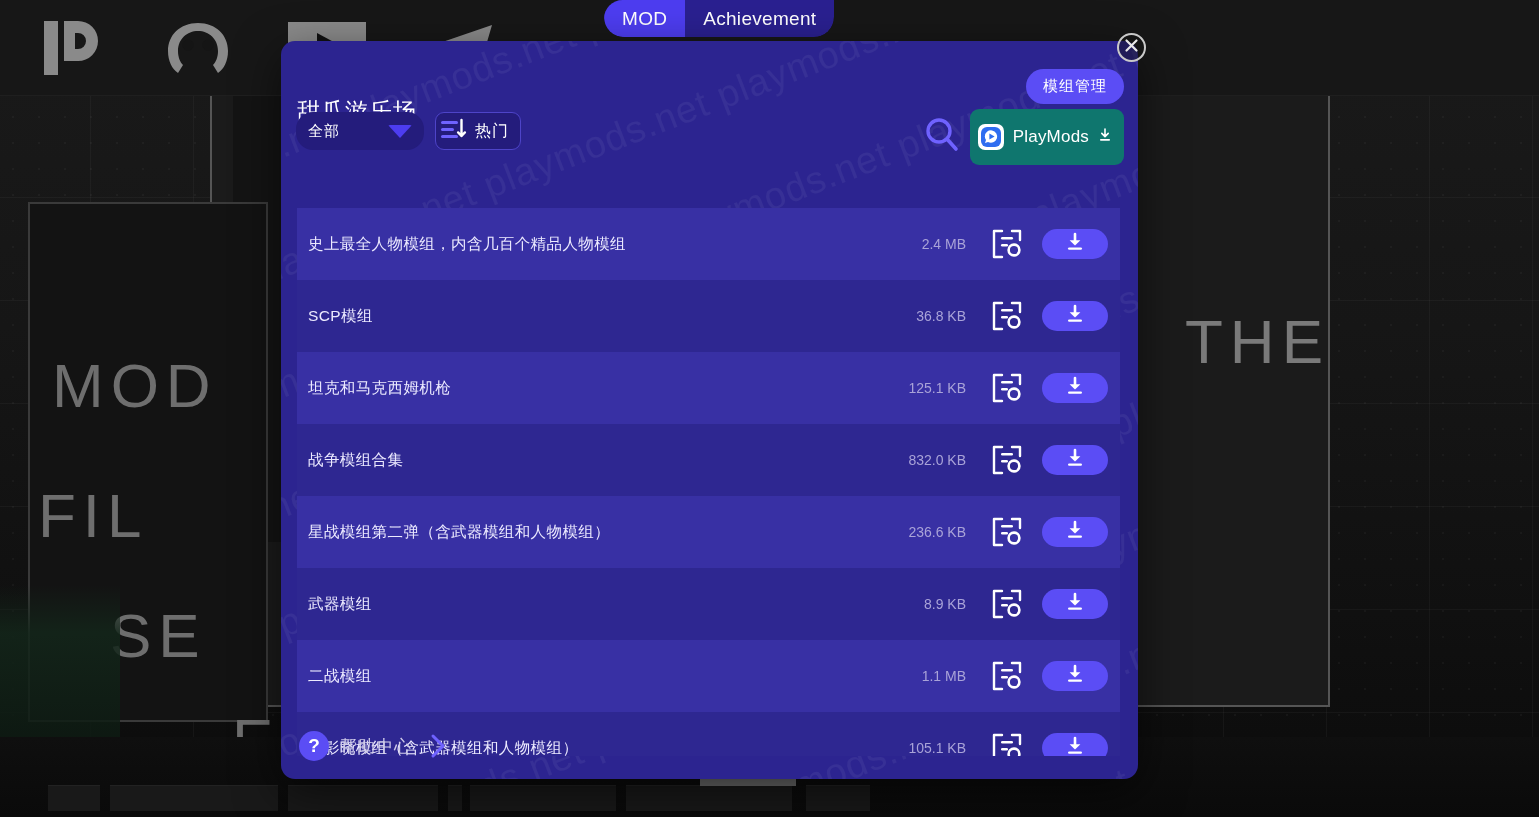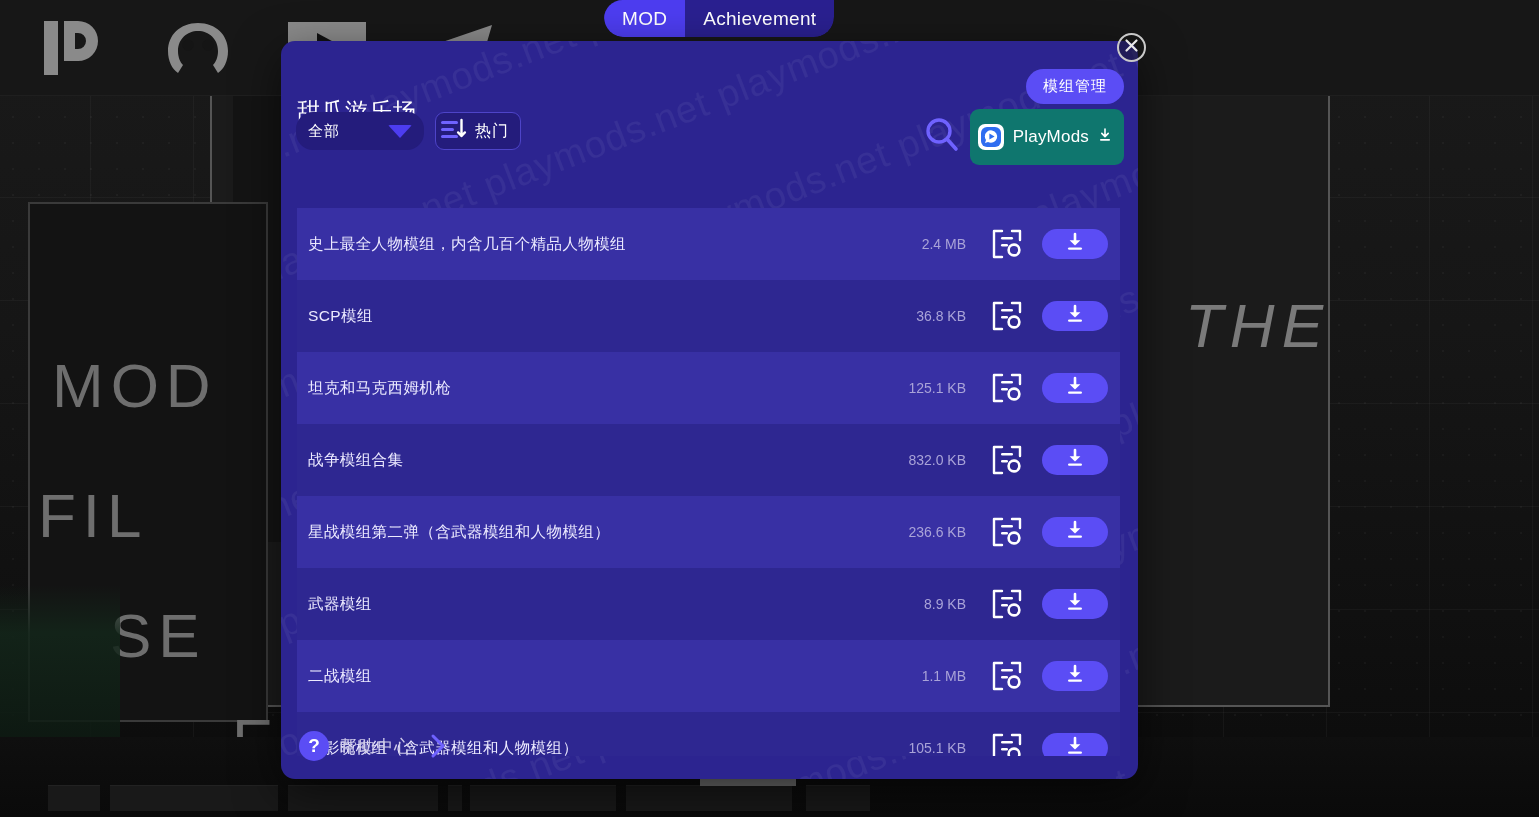--- a/index.html
+++ b/index.html
@@ -240,21 +240,21 @@
   <div class="bg-circle"></div>
 
   <div class="panel-big"></div>
   <div class="panel-inner"></div>
   <div class="panel-left"></div>
 
   <div class="bg-word" style="left:52px;  top:350px;">MOD</div>
   <div class="bg-word" style="left:38px;  top:480px;">FIL</div>
   <div class="bg-word" style="left:110px; top:600px;">SE</div>
   <div class="bg-word" style="left:232px; top:705px;">E</div>
-  <div class="bg-word" style="left:1185px;top:290px; color:#7a7a7a;font-style:italic;">THE</div>
+  <div class="bg-word" style="left:1185px;top:306px; color:#7a7a7a;">THE</div>
 
   <div class="bg-bushes"></div>
 
   <div class="topbar-dark"></div>
   <div class="social-icons">
     <span>
       <svg width="72" height="62" viewBox="0 0 72 62">
           <g fill="#8a8a8a">
         <rect x="4" y="4" width="14" height="54"></rect>
         <path d="M24 4h14a20 20 0 0 1 0 40H24V4zm14 12h-3v16h3a8 8 0 0 0 0-16z"></path>

